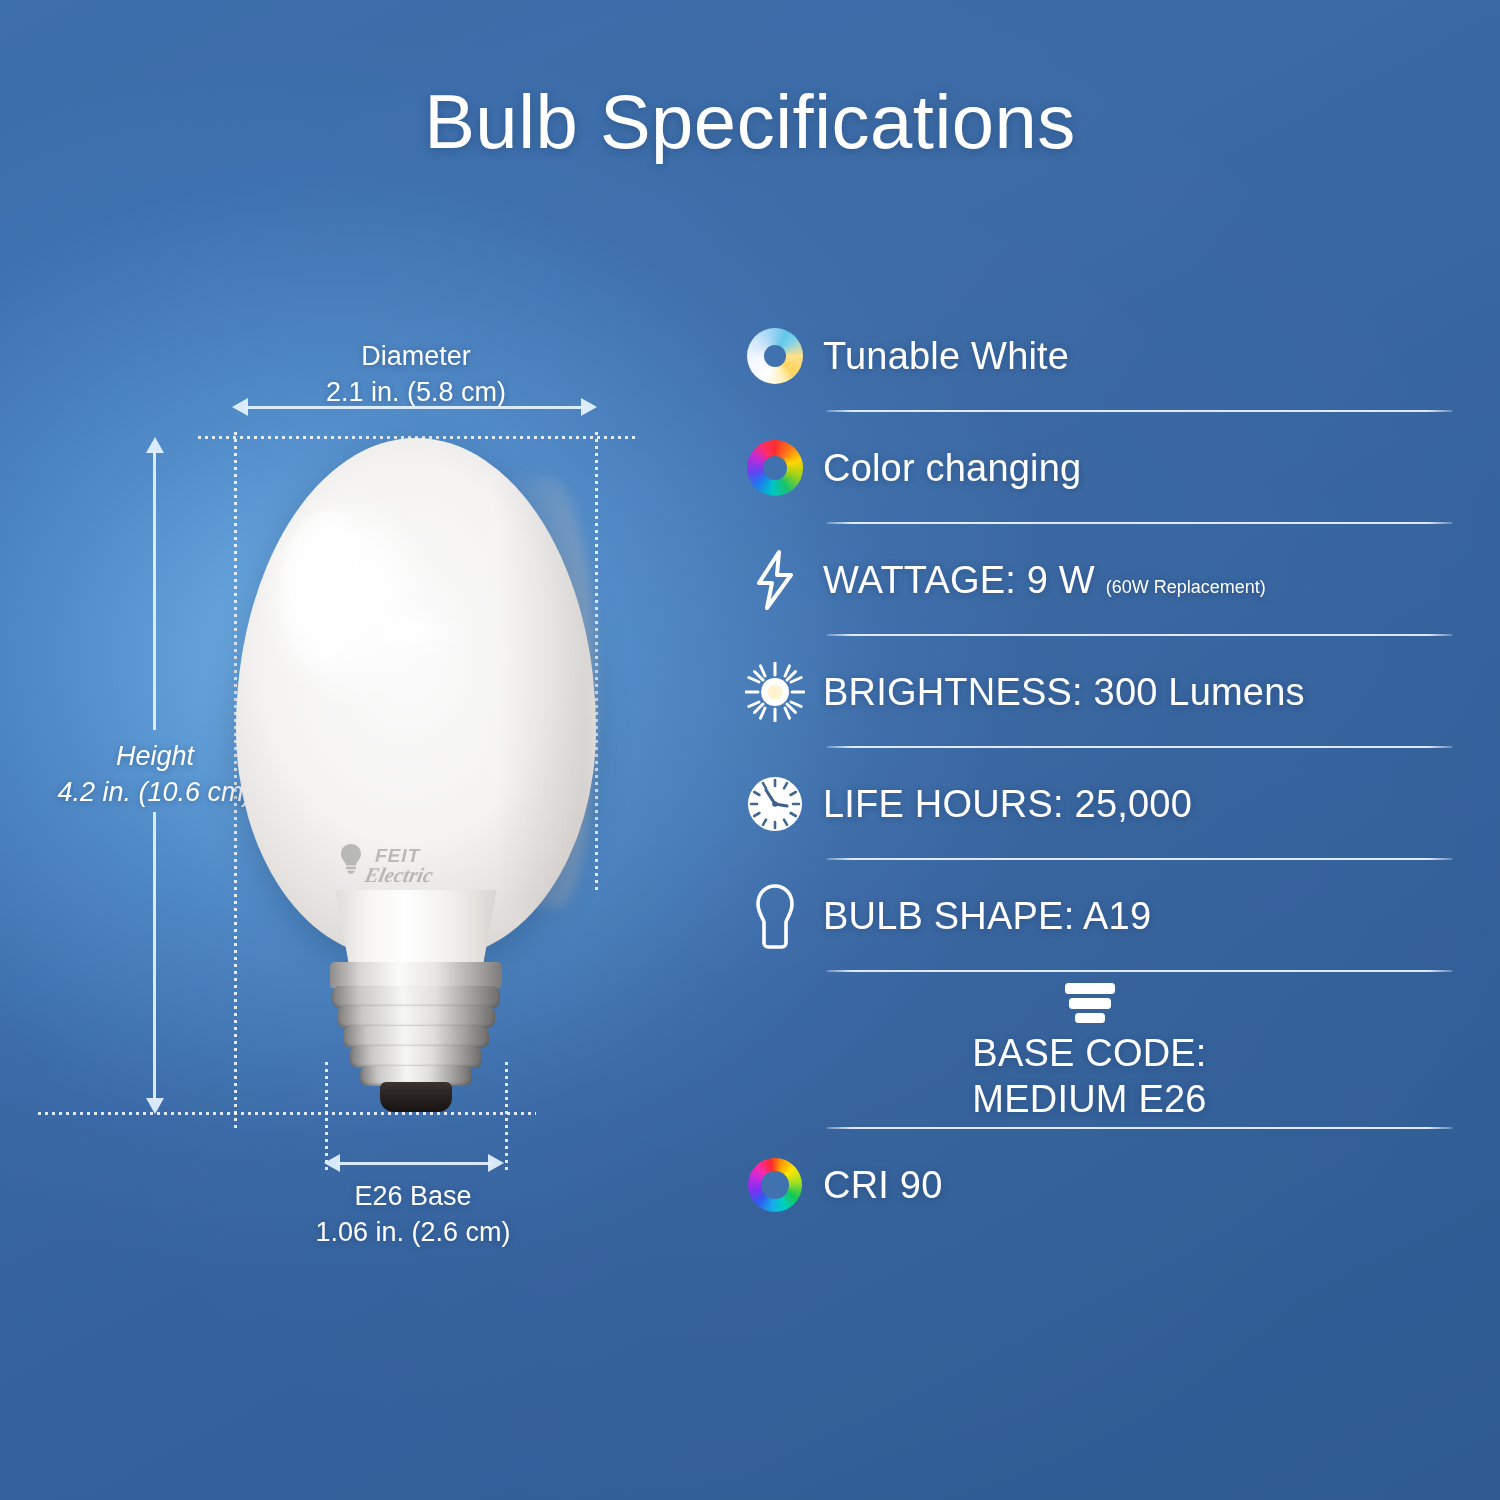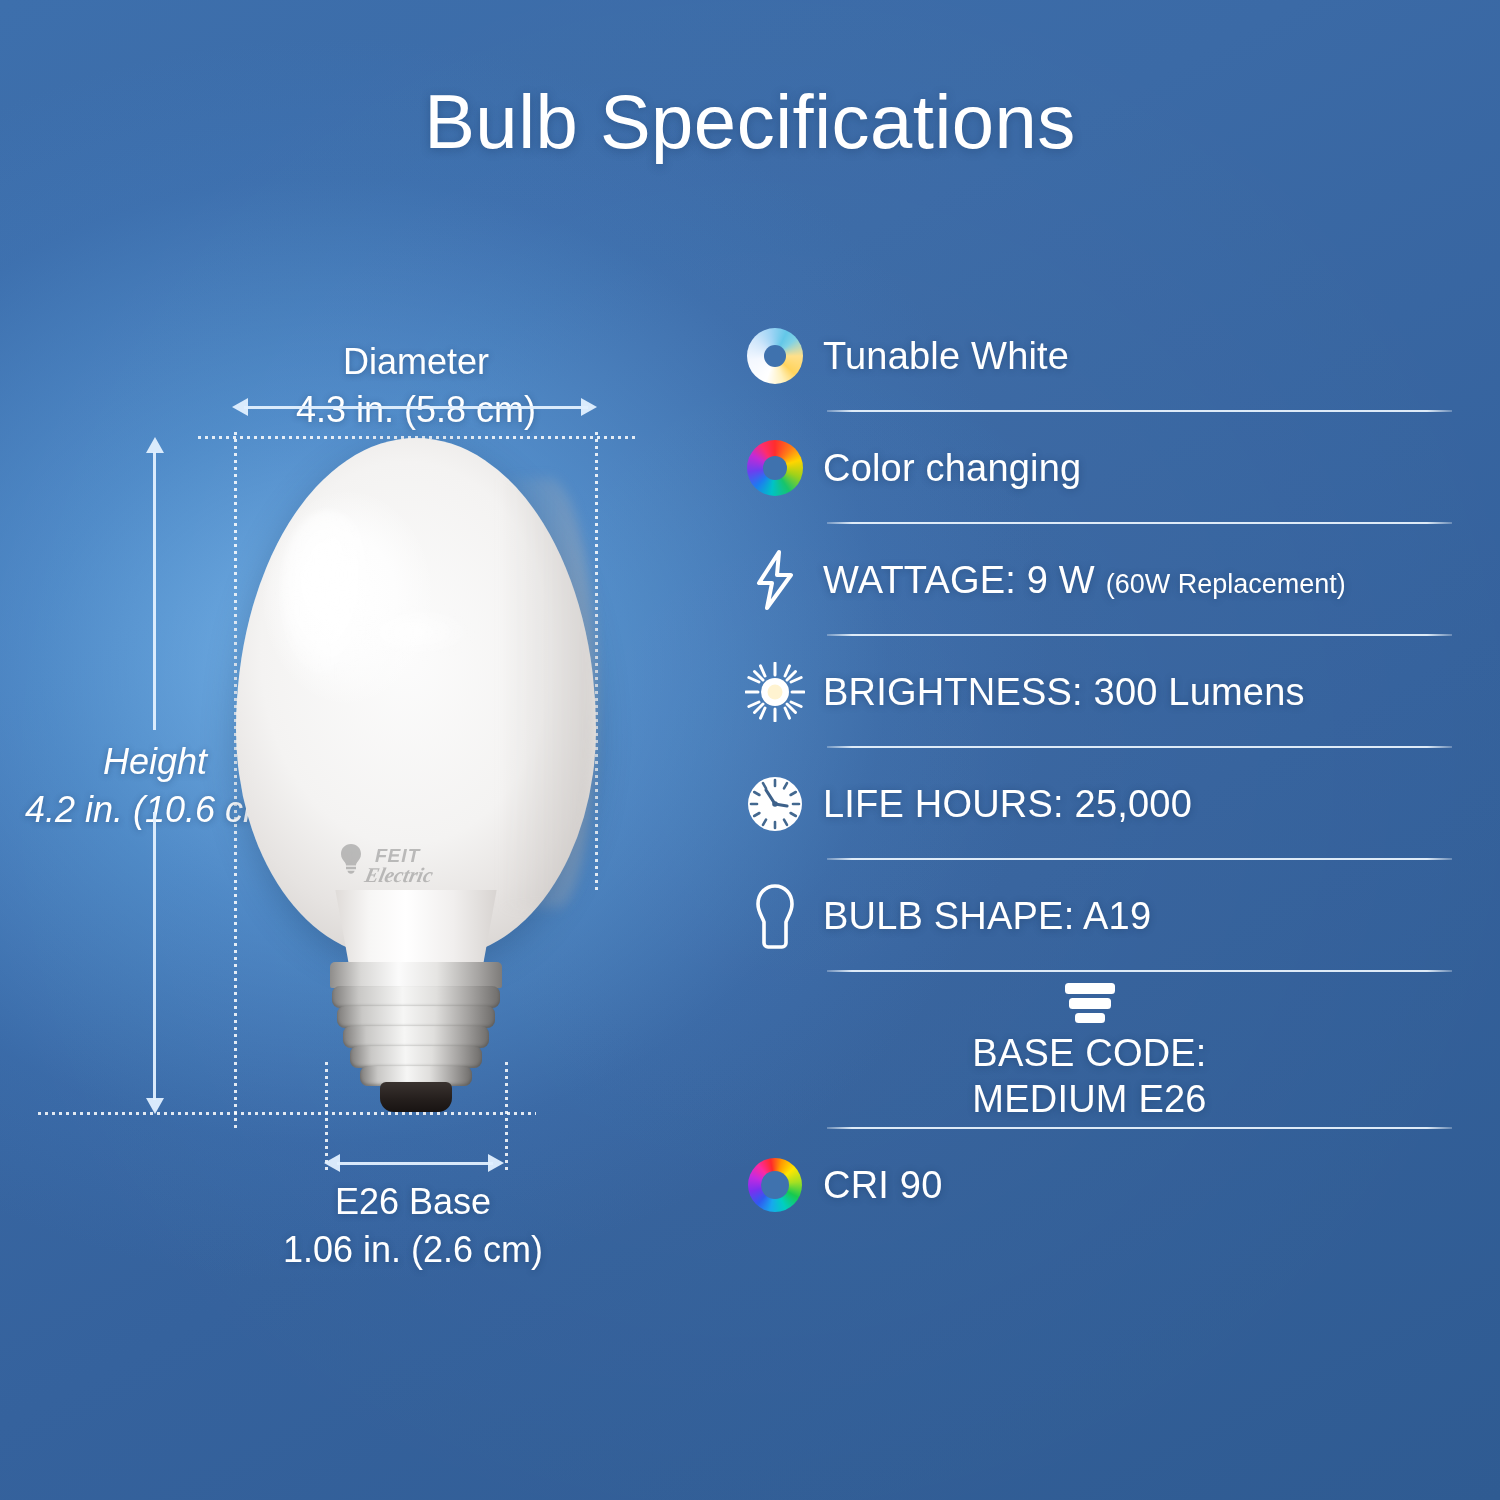--- a/index.html
+++ b/index.html
@@ -69,21 +69,21 @@
     width: 0; height: 0;
   }
   .arrow.left  { border-top: 9px solid transparent; border-bottom: 9px solid transparent; border-right: 16px solid rgba(225,240,255,0.95); }
   .arrow.right { border-top: 9px solid transparent; border-bottom: 9px solid transparent; border-left: 16px solid rgba(225,240,255,0.95); }
   .arrow.up    { border-left: 9px solid transparent; border-right: 9px solid transparent; border-bottom: 16px solid rgba(225,240,255,0.95); }
   .arrow.down  { border-left: 9px solid transparent; border-right: 9px solid transparent; border-top: 16px solid rgba(225,240,255,0.95); }
 
   .dim-label {
     position: absolute;
     text-align: center;
-    font-size: 36px;
+    font-size: 27px;
     line-height: 1.34;
     color: #ffffff;
     text-shadow: 0 1px 6px rgba(20,50,90,0.4);
     white-space: nowrap;
   }
 
   
   .bulb {
     position: absolute;
     left: 236px;
@@ -202,21 +202,21 @@
   }
   .spec-text {
     flex: 1 1 auto;
     font-size: 38px;
     line-height: 1.22;
     color: #ffffff;
     text-shadow: 0 1px 7px rgba(20,50,90,0.4);
     letter-spacing: 0.2px;
   }
   .spec-text .small {
-    font-size: 27px;
+    font-size: 18px;
     letter-spacing: 0;
   }
   .divider {
     position: absolute;
     left: 100px;
     right: 0;
     bottom: 0;
     height: 2px;
     background: linear-gradient(90deg, rgba(255,255,255,0.25) 0%, rgba(236,246,255,0.92) 4%, rgba(236,246,255,0.92) 96%, rgba(255,255,255,0.25) 100%);
   }
@@ -280,21 +280,21 @@
 
     <div class="guide v" style="left:234px; top:430px; height:700px;"></div>
     <div class="guide v" style="left:595px; top:430px; height:460px;"></div>
     <div class="guide h" style="left:196px; top:436px; width:440px;"></div>
     <div class="guide h" style="left:36px;  top:1112px; width:500px;"></div>
     <div class="guide v" style="left:325px; top:1060px; height:110px;"></div>
     <div class="guide v" style="left:505px; top:1060px; height:110px;"></div>
 
     <div class="dim-label" style="left:236px; top:338px; width:360px;">
       <span>Diameter</span><br>
-      <span>4.3 in. (5.8 cm)</span>
+      <span>2.1 in. (5.8 cm)</span>
     </div>
     <div class="dim-line h" style="left:244px; top:406px; width:344px;"></div>
     <div class="arrow left" style="left:232px; top:398px;"></div>
     <div class="arrow right" style="left:581px; top:398px;"></div>
 
     <div class="dim-label" style="left:20px; top:738px; width:270px;font-style:italic;">
       <span>Height</span><br>
       <span>4.2 in. (10.6 cm)</span>
     </div>
     <div class="dim-line v" style="left:153px; top:452px; height:278px;"></div>

